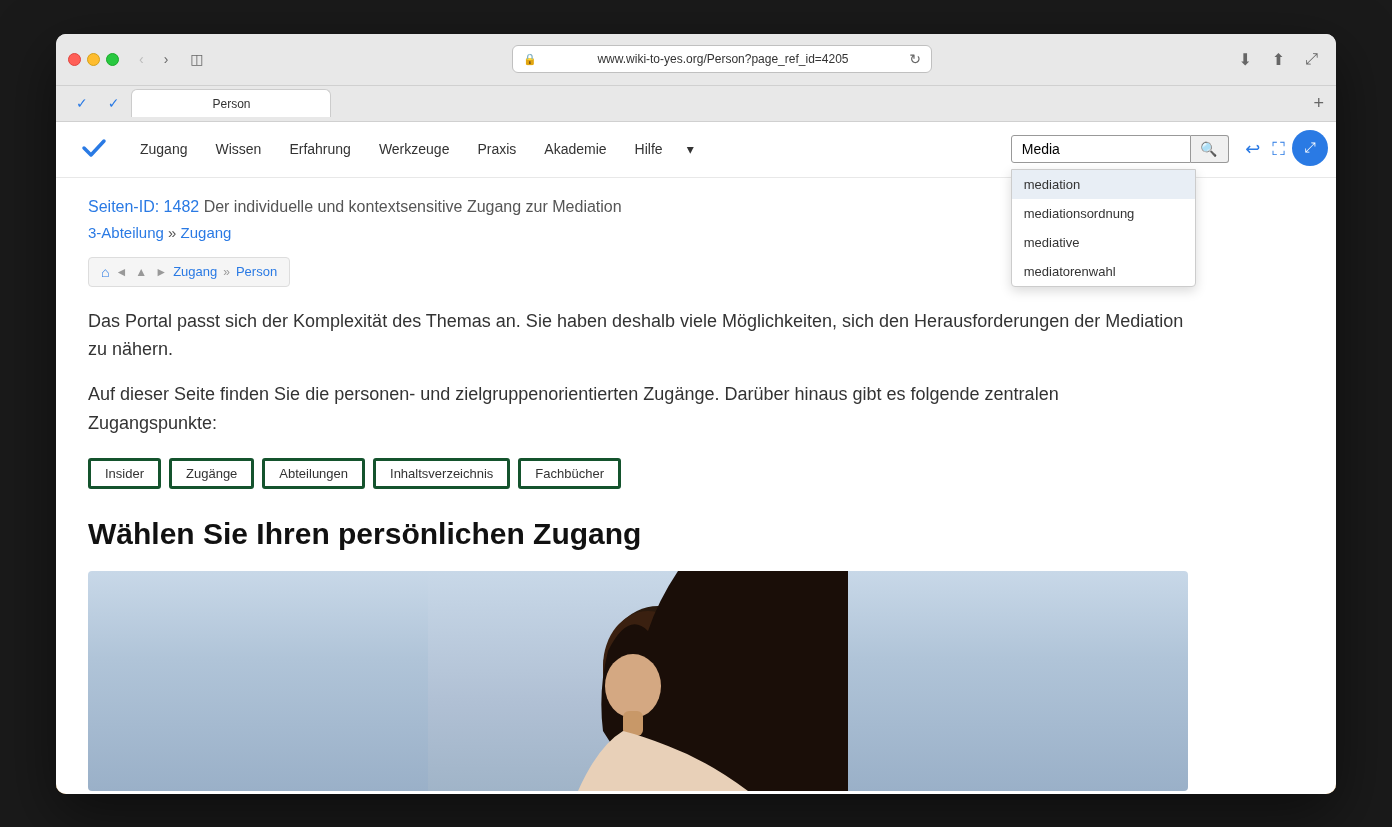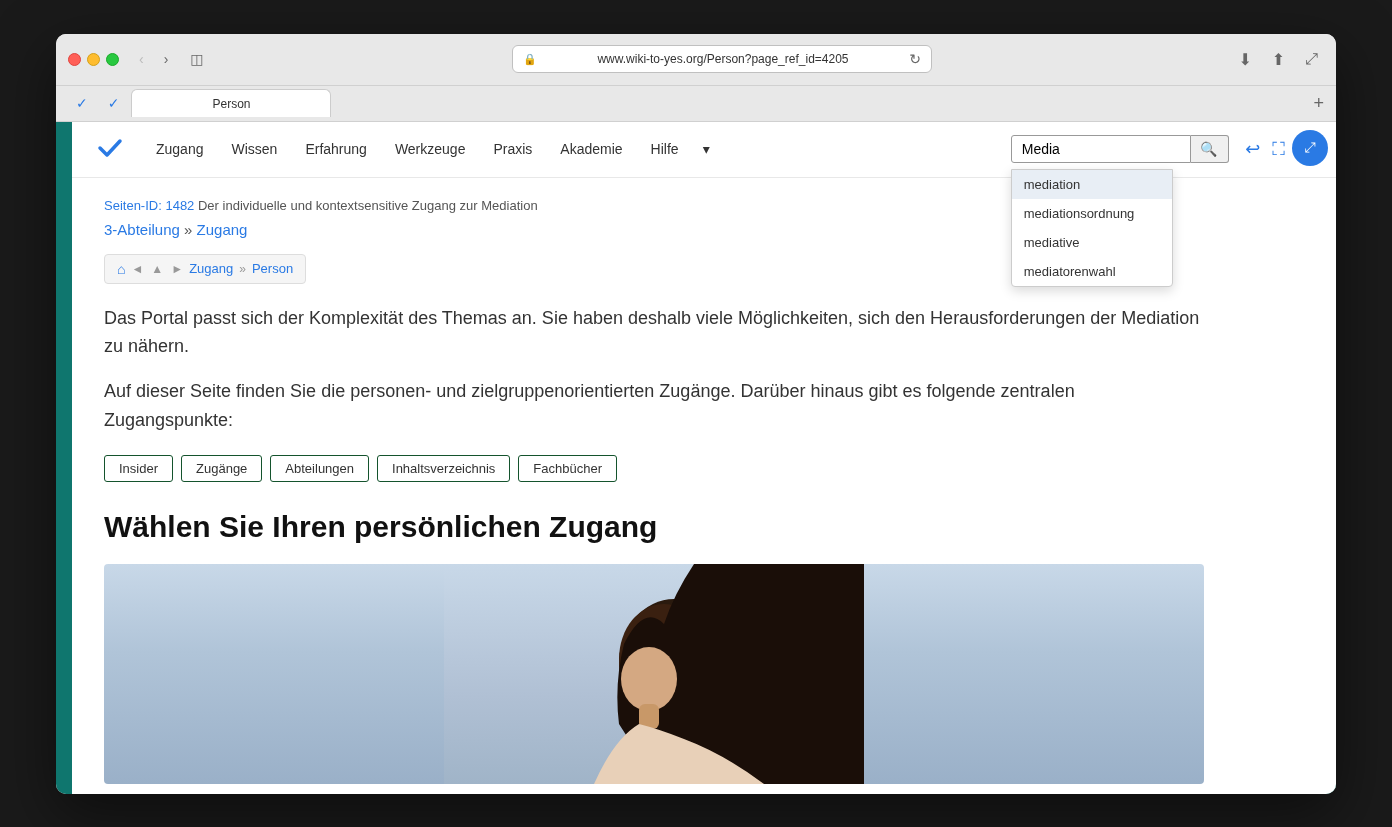--- a/index.html
+++ b/index.html
@@ -141,24 +141,23 @@
       background: none;
       border: none;
       cursor: pointer;
       color: #666;
       font-size: 18px;
       margin-left: auto;
     }
     
     .browser-content {
       flex: 1;
-      background: #0f766e;
+      background: #a16207;
       overflow: hidden;
       position: relative;
-      padding-left: 16px;
     }
     
     .site-nav {
       background: #fff;
       border-bottom: 1px solid #e8e8e8;
       height: 56px;
       display: flex;
       align-items: center;
       padding: 0 24px;
       gap: 0;
@@ -216,21 +215,21 @@
       padding: 5px 10px;
       cursor: pointer;
       font-size: 14px;
       color: #555;
     }
     
     .search-dropdown {
       position: absolute;
       top: 34px;
       left: 0;
-      width: 162px;
+      width: 185px;
       background: #fff;
       border: 1px solid #ccc;
       box-shadow: 0 4px 12px rgba(0,0,0,0.15);
       z-index: 100;
       border-radius: 0 0 4px 4px;
     }
     .search-dropdown-item {
       padding: 7px 12px;
       font-size: 13px;
       color: #333;
@@ -251,21 +250,21 @@
       cursor: pointer;
       color: #2a7ae4;
       font-size: 18px;
     }
     
     .page-content {
       padding: 20px 32px;
       background: #fff;
     }
     .page-meta {
-      font-size: 13px;
+      font-size: 16px;
       color: #555;
       margin-bottom: 8px;
     }
     .page-meta a {
       color: #2a7ae4;
       text-decoration: none;
     }
     .breadcrumb-trail {
       font-size: 15px;
       color: #555;
@@ -300,21 +299,21 @@
       max-width: 1100px;
     }
     
     .tag-buttons {
       display: flex;
       gap: 8px;
       margin-bottom: 28px;
       flex-wrap: wrap;
     }
     .tag-btn {
-      border: 1px solid #14532d;
+      border: 3px solid #14532d;
       background: #fff;
       border-radius: 3px;
       padding: 5px 14px;
       font-size: 13px;
       color: #333;
       cursor: pointer;
     }
     
     .page-heading {
       font-size: 30px;

